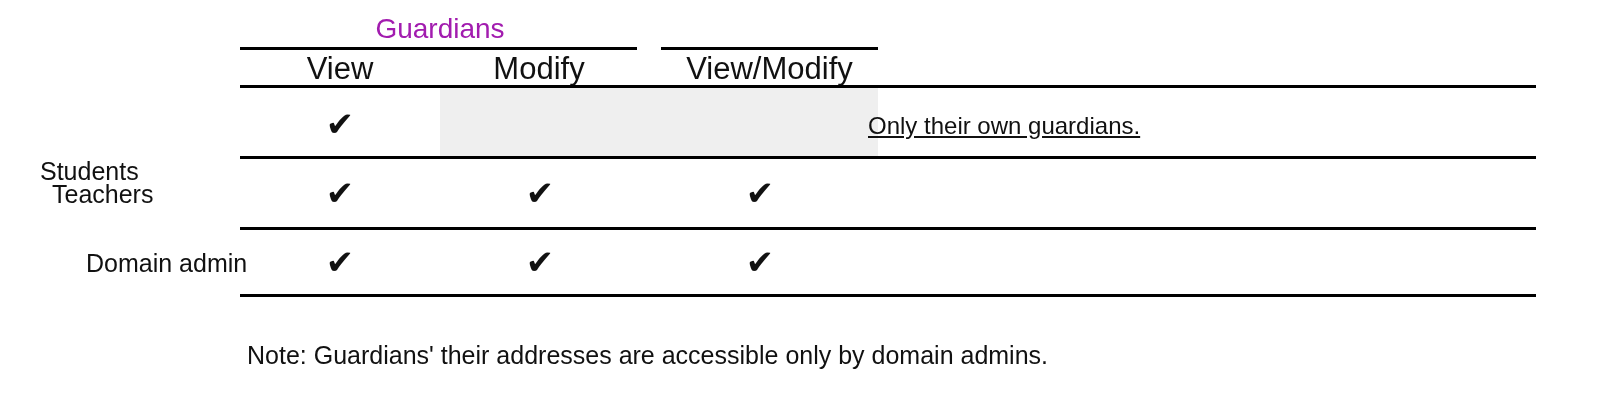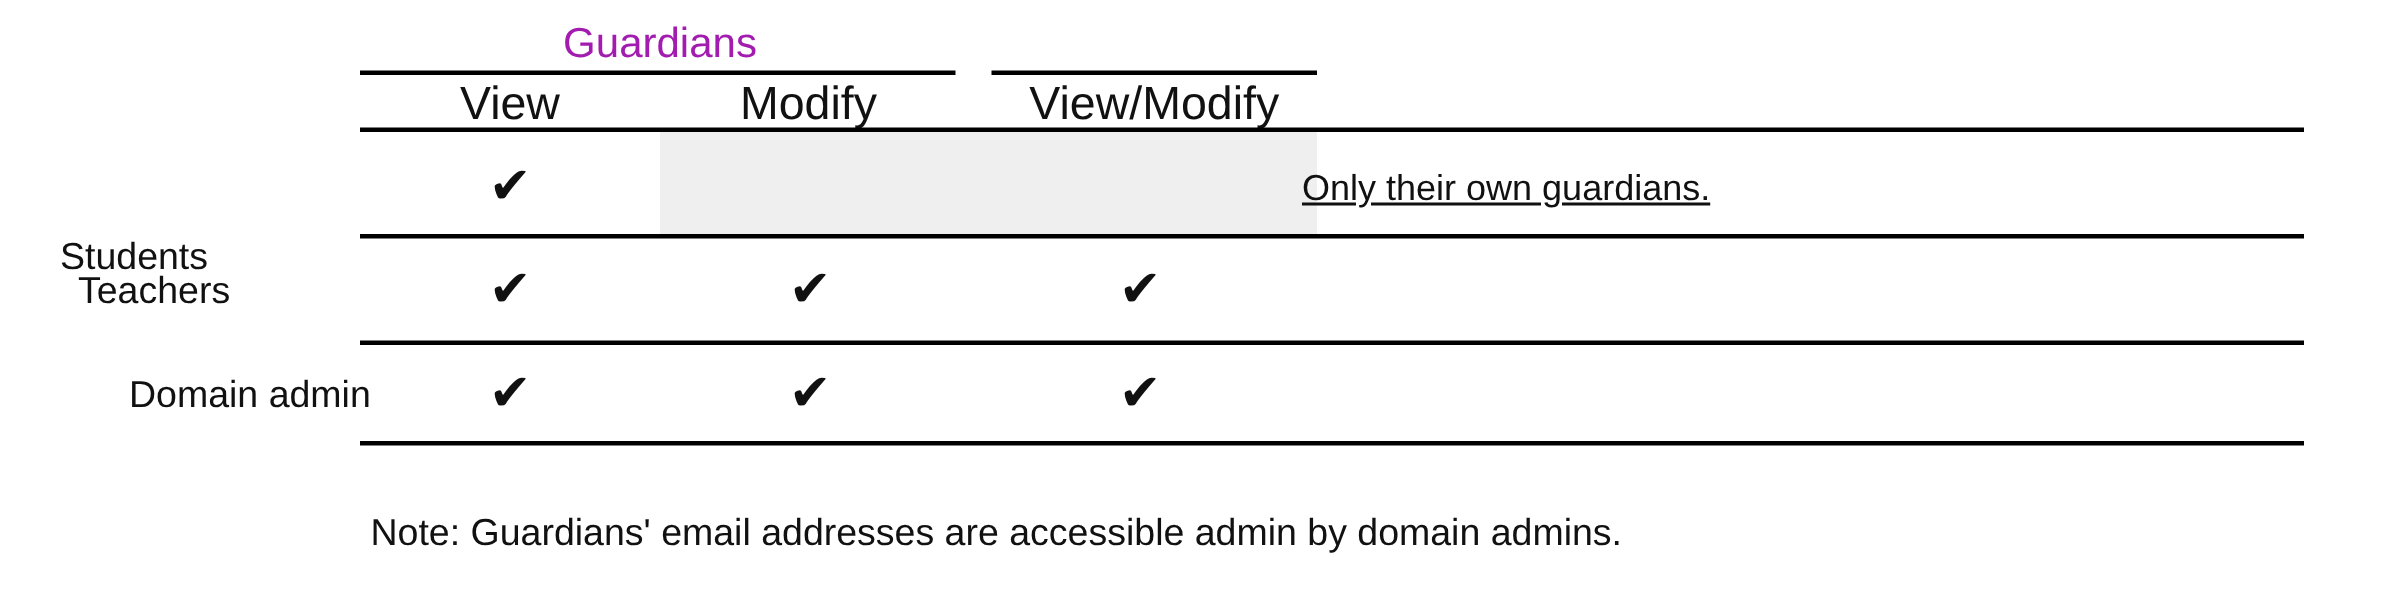--- a/index.html
+++ b/index.html
@@ -143,15 +143,15 @@
 
   <div class="check" style="left:310px; top:245px;">✔</div>
 
   <div class="check" style="left:510px; top:245px;">✔</div>
 
   <div class="check" style="left:730px; top:245px;">✔</div>
 
 
   <div class="rule" style="left:240px; top:294px; width:1296px;"></div>
 
-  <div class="note" style="top:340px;">Note: Guardians' email addresses are accessible admin by domain admins.</div>
+  <div class="note" style="top:340px;">Note: Guardians' their addresses are accessible only by domain admins.</div>
 
 </div>
 
 </body></html>

